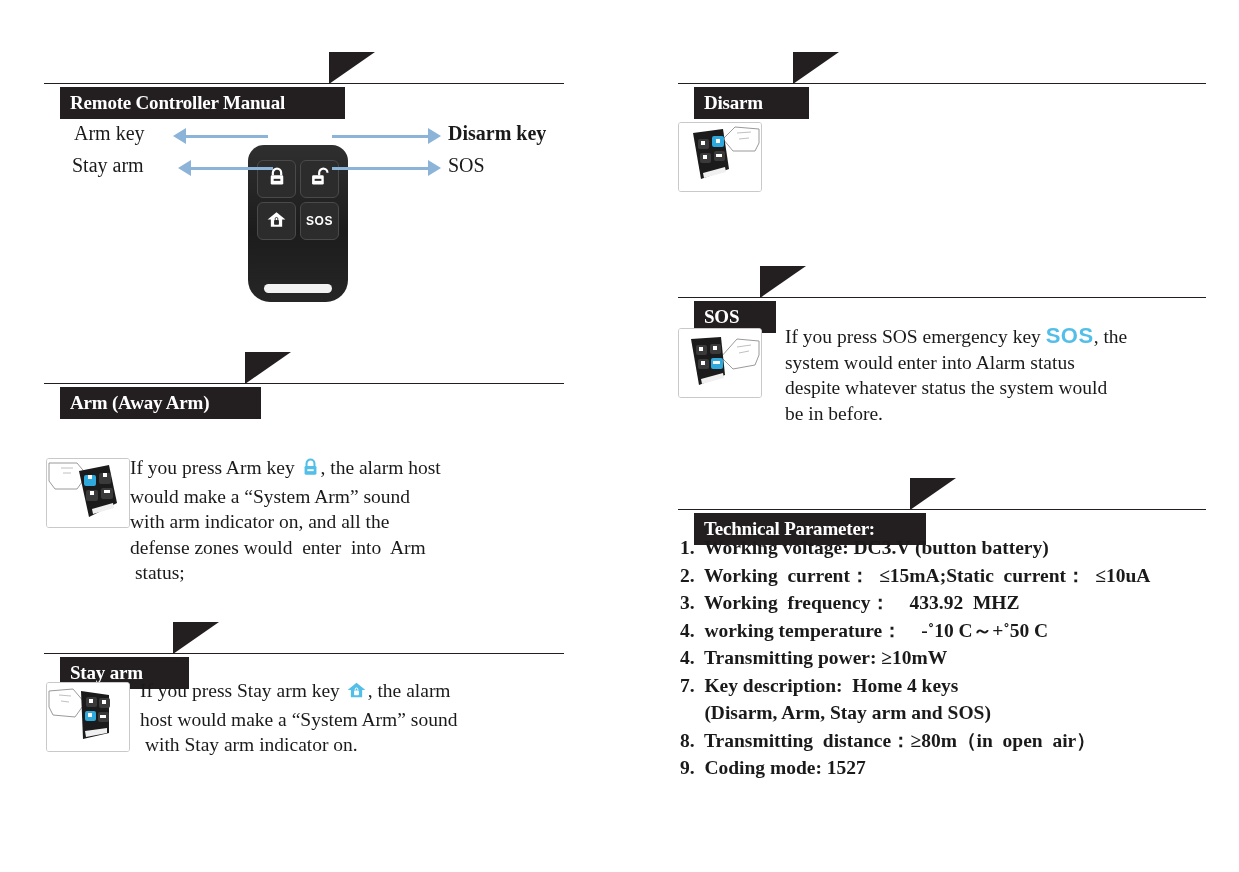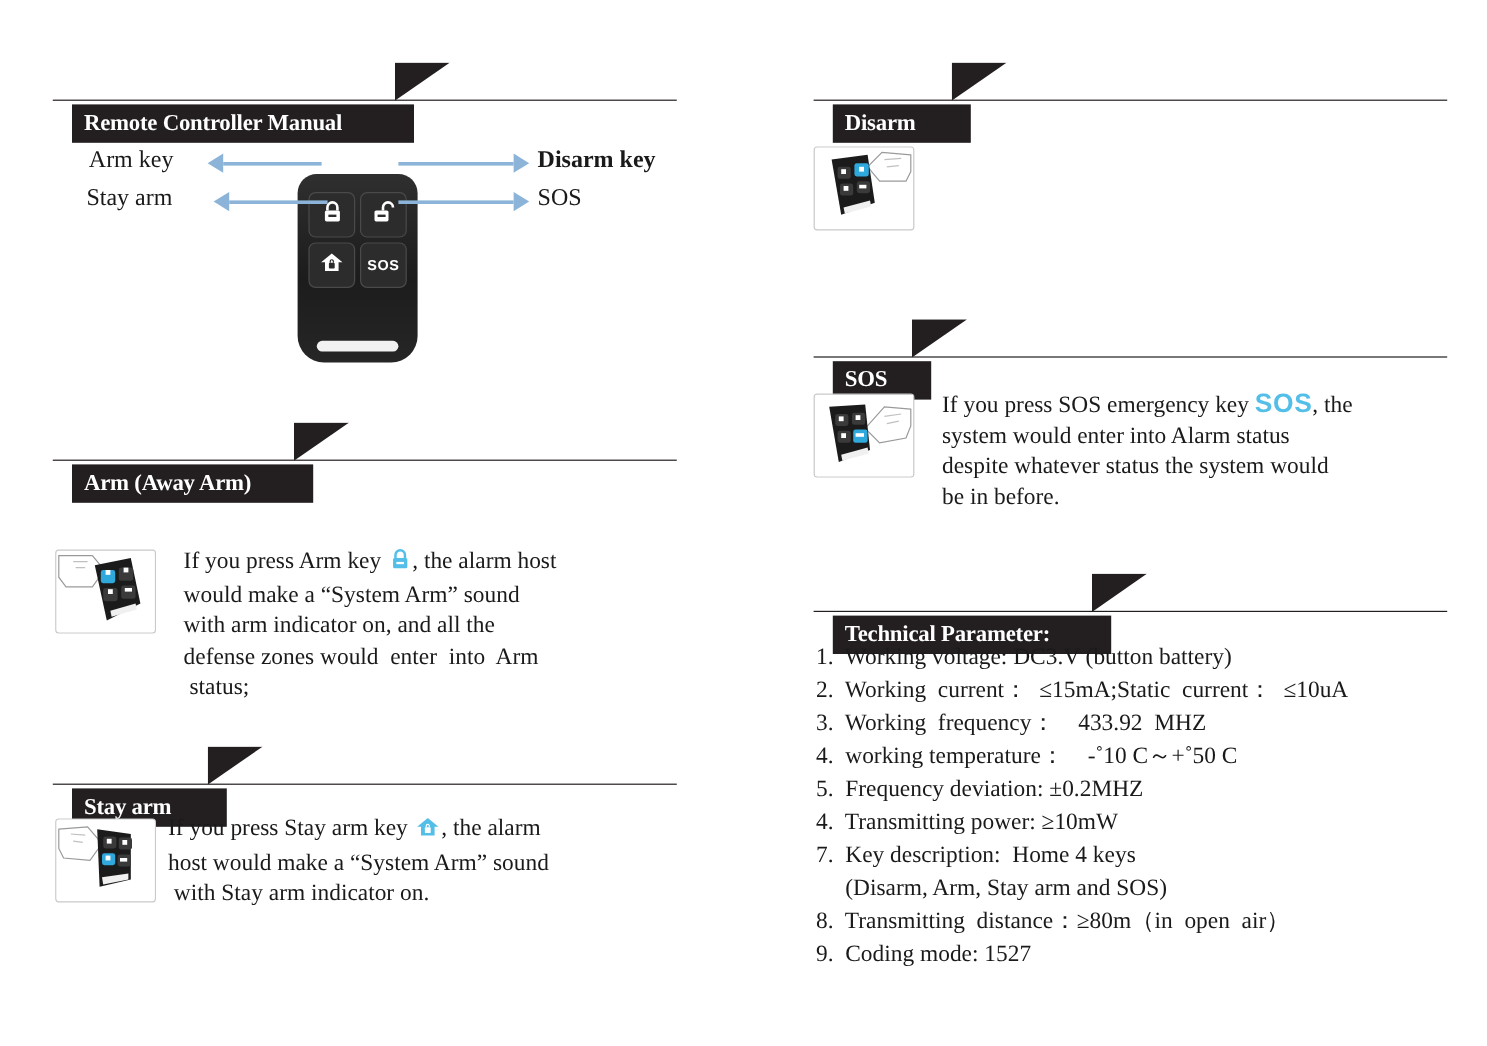--- a/index.html
+++ b/index.html
@@ -188,20 +188,21 @@
   .tech-list {
     position: absolute;
     left: 2px;
     top: 56px;
     width: 100%;
     list-style: none;
     margin: 0;
     padding: 0;
     font-size: 19.5px;
     line-height: 27.5px;
+    font-weight: bold;
   }
   .tech-list li {
     white-space: pre;
     color: #1a1a1a;
   }
 </style>
 </head>
 <body>
 
 <div class="page">
@@ -294,21 +295,21 @@
           <rect x="52" y="14" width="12" height="11" rx="2" fill="#3a3a3a"></rect>
           <rect x="39" y="31" width="12" height="11" rx="2" fill="#3a3a3a"></rect>
           <rect x="54" y="29" width="12" height="11" rx="2" fill="#3a3a3a"></rect>
           <rect x="41" y="16" width="4" height="4" fill="#ffffff"></rect>
           <rect x="56" y="14" width="4" height="4" fill="#ffffff"></rect>
           <rect x="43" y="32" width="4" height="4" fill="#ffffff"></rect>
           <rect x="57" y="31" width="6" height="3" fill="#ffffff"></rect>
           <path d="M45 50 L66 44 L67 49 L46 55 Z" fill="#f0f0f0"></path>
         </svg>
       </div>
-      <div class="para" style="margin-left:23px; margin-top:-3px;"><span>If you press Arm key </span><span class="inline-icon"><svg width="19" height="19" viewBox="0 0 24 24">
+      <div class="para" style="margin-top:-3px;"><span>If you press Arm key </span><span class="inline-icon"><svg width="19" height="19" viewBox="0 0 24 24">
               <path d="M7 10V7a5 5 0 0 1 10 0v3" fill="none" stroke="#53bfe8" stroke-width="2.6"></path>
               <rect x="4.5" y="10" width="15" height="11" rx="1.6" fill="#53bfe8"></rect>
               <rect x="8" y="14.2" width="8" height="2.4" fill="#ffffff"></rect>
             </svg></span><span>, the alarm host
 would make a “System Arm” sound
 with arm indicator on, and all the
 defense zones would  enter  into  Arm
  status;</span></div>
     </div>
 
@@ -422,21 +423,20 @@
         <div class="banner" style="width:232px;">
           <span>Technical Parameter:</span>
         </div>
         <div class="banner-tail" style="left:232px;"></div>
 
         <ul class="tech-list">
           <li>1.  Working voltage: DC3.V (button battery)</li>
           <li>2.  Working  current：  ≤15mA;Static  current：  ≤10uA</li>
           <li>3.  Working  frequency：    433.92  MHZ</li>
           <li>4.  working temperature：    -˚10 C～+˚50 C</li>
-          <li>5.  Frequency deviation: ±0.2MHZ</li>
           <li>4.  Transmitting power: ≥10mW</li>
           <li>7.  Key description:  Home 4 keys</li>
           <li>     (Disarm, Arm, Stay arm and SOS)</li>
           <li>8.  Transmitting  distance：≥80m（in  open  air）</li>
           <li>9.  Coding mode: 1527</li>
         </ul>
       </div>
     </div>
 
   </div>

